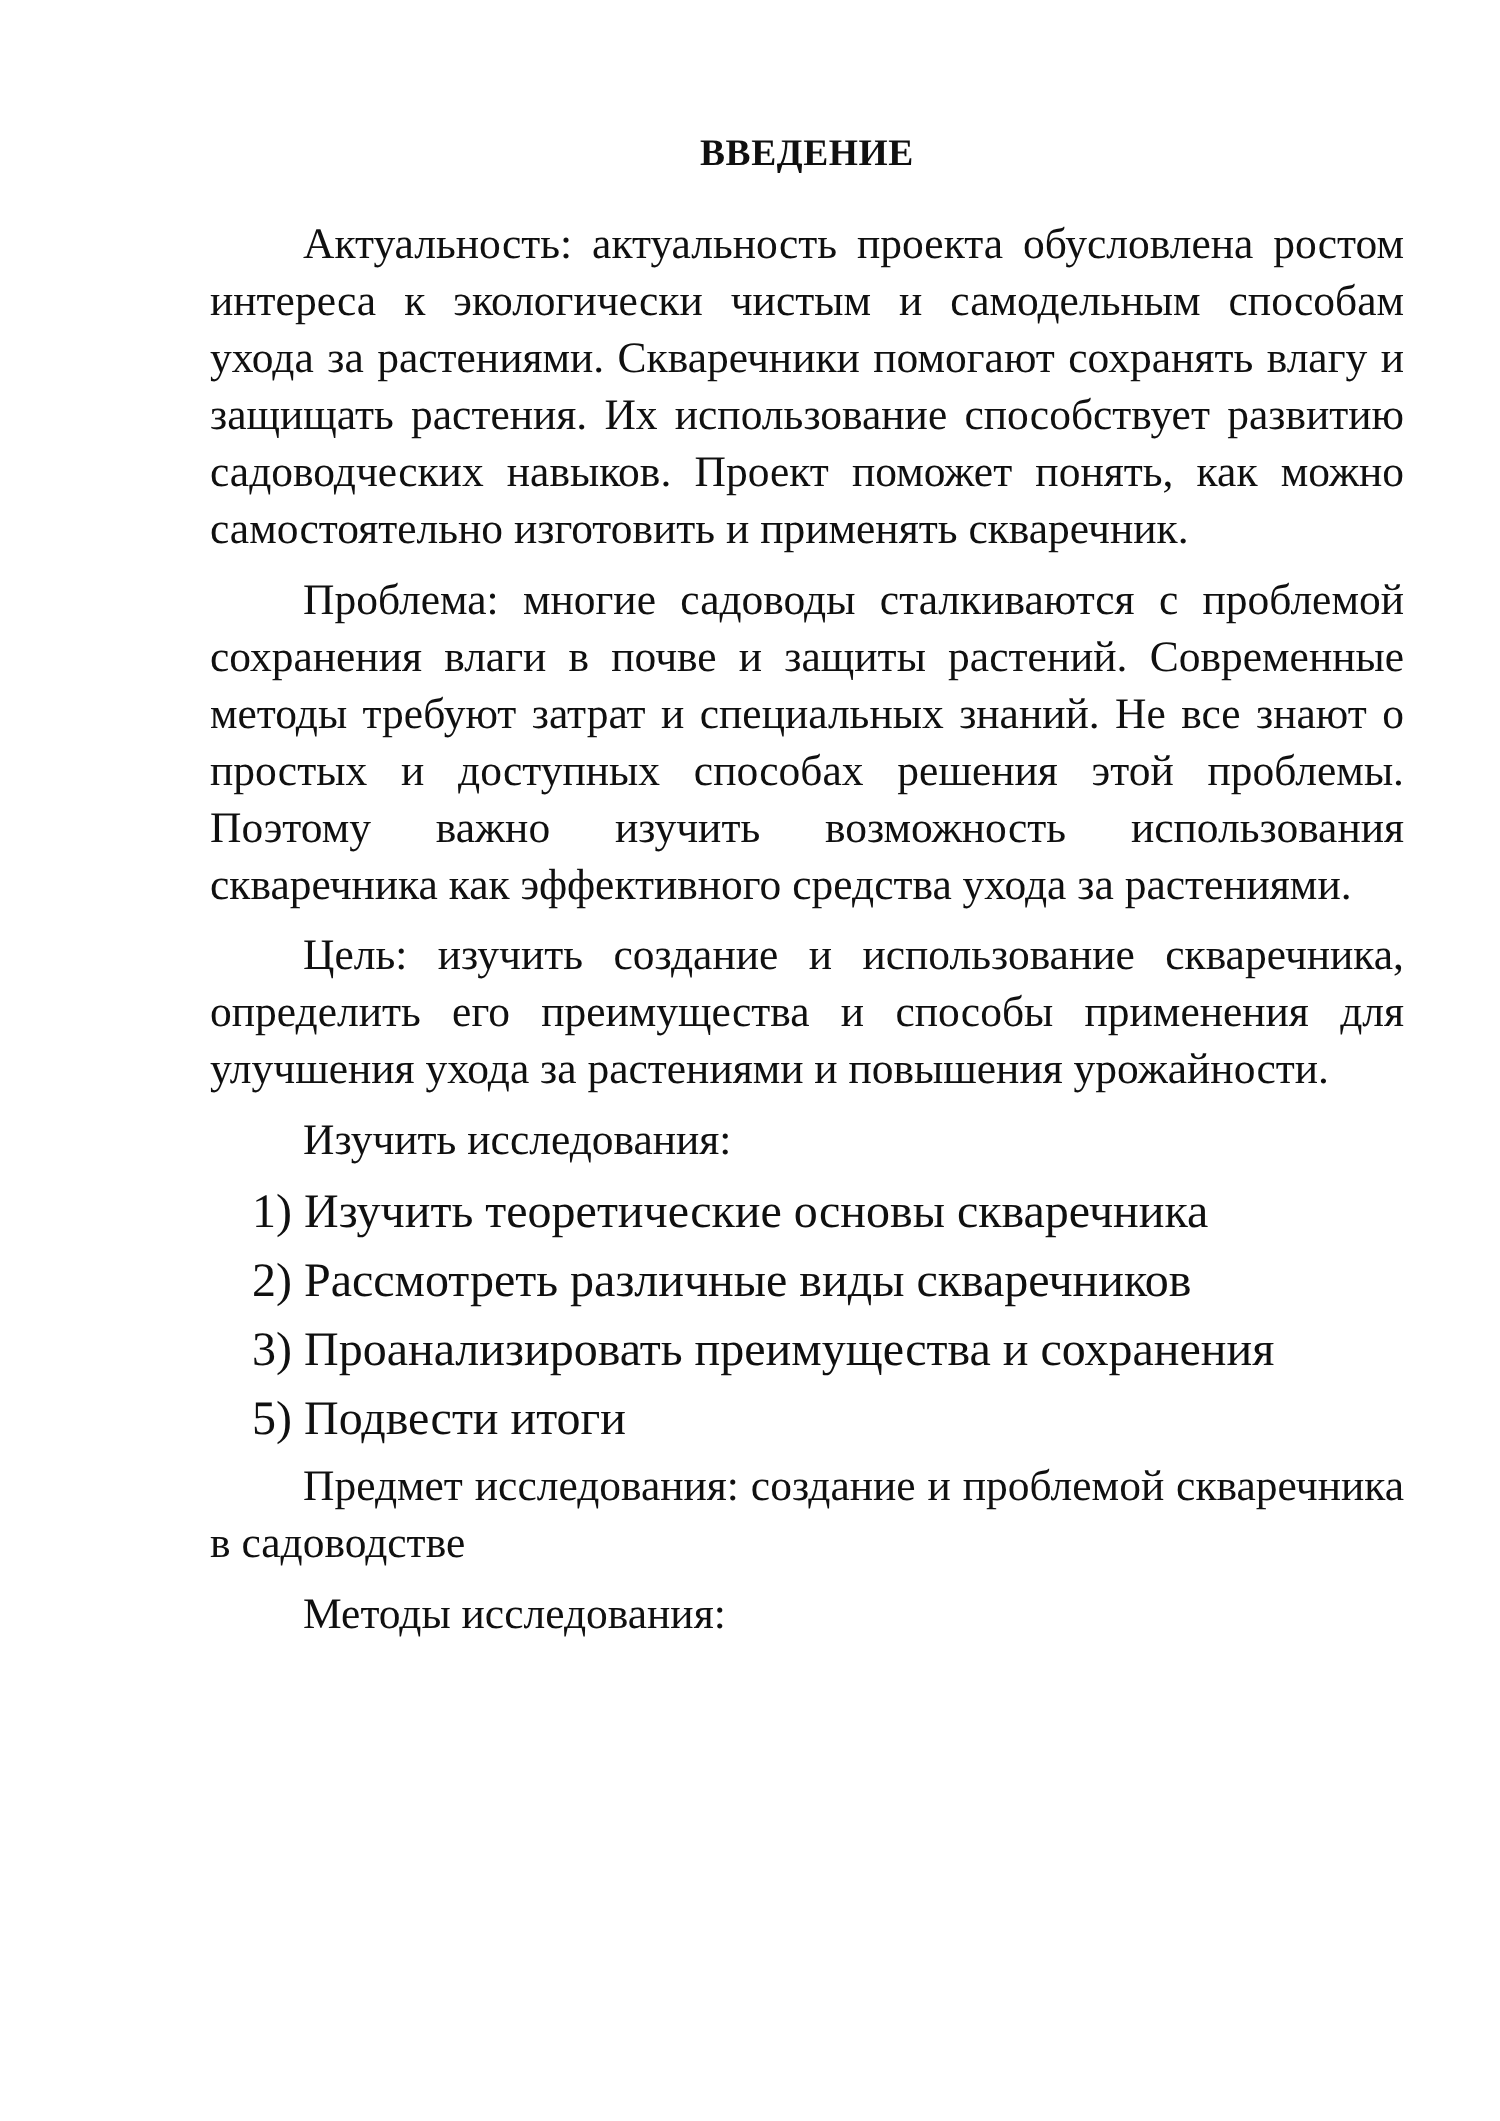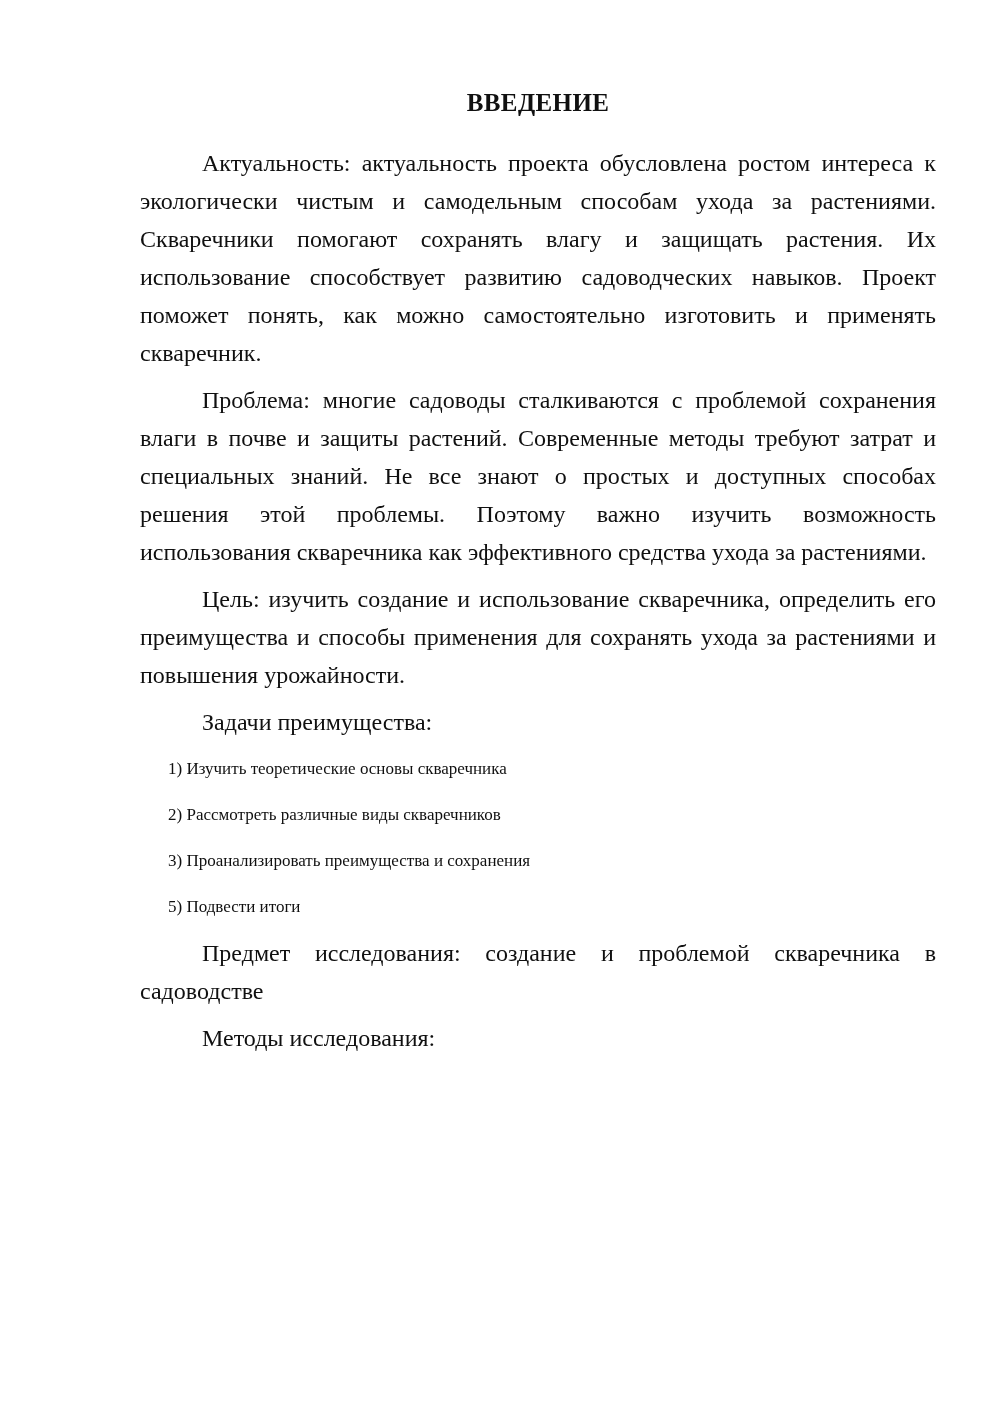--- a/index.html
+++ b/index.html
@@ -31,37 +31,37 @@
   .doc-title {
     font-size: 25px;
     font-weight: bold;
     text-align: center;
     letter-spacing: 0.4px;
     margin: 0 0 26px 0;
     line-height: 1.2;
   }
 
   .para {
-    font-size: 24px;
+    font-size: 29px;
     line-height: 38px;
     text-align: justify;
     text-justify: inter-word;
     text-indent: 62px;
     margin: 0 0 9px 0;
     hyphens: none;
   }
 
   .list {
     list-style: none;
     margin: 9px 0 6px 0;
     padding: 0;
   }
 
   .list-item {
-    font-size: 17px;
+    font-size: 32px;
     line-height: 38px;
     margin: 0 0 8px 0;
     padding-left: 28px;
     text-indent: 0;
     white-space: nowrap;
   }
 
   .list-item .marker {
     display: inline;
   }
@@ -83,23 +83,23 @@
 <div class="page">
 
   <div class="content">
 
     <h1 class="doc-title">ВВЕДЕНИЕ</h1>
 
     <p class="para">Актуальность: актуальность проекта обусловлена ростом интереса к экологически чистым и самодельным способам ухода за растениями. Скваречники помогают сохранять влагу и защищать растения. Их использование способствует развитию садоводческих навыков. Проект поможет понять, как можно самостоятельно изготовить и применять скваречник.</p>
 
     <p class="para">Проблема: многие садоводы сталкиваются с проблемой сохранения влаги в почве и защиты растений. Современные методы требуют затрат и специальных знаний. Не все знают о простых и доступных способах решения этой проблемы. Поэтому важно изучить возможность использования скваречника как эффективного средства ухода за растениями.</p>
 
-    <p class="para">Цель: изучить создание и использование скваречника, определить его преимущества и способы применения для сохранять ухода за растениями и повышения урожайности.</p>
+    <p class="para">Цель: изучить создание и использование скваречника, определить его преимущества и способы применения для улучшения ухода за растениями и повышения урожайности.</p>
 
-    <p class="para">Задачи преимущества:</p>
+    <p class="para">Изучить исследования:</p>
 
     <ul class="list">
       <li class="list-item">
         <span class="marker">1) </span>
         <span>Изучить теоретические основы скваречника</span>
       </li>
       <li class="list-item">
         <span class="marker">2) </span>
         <span>Рассмотреть различные виды скваречников</span>
       </li>

